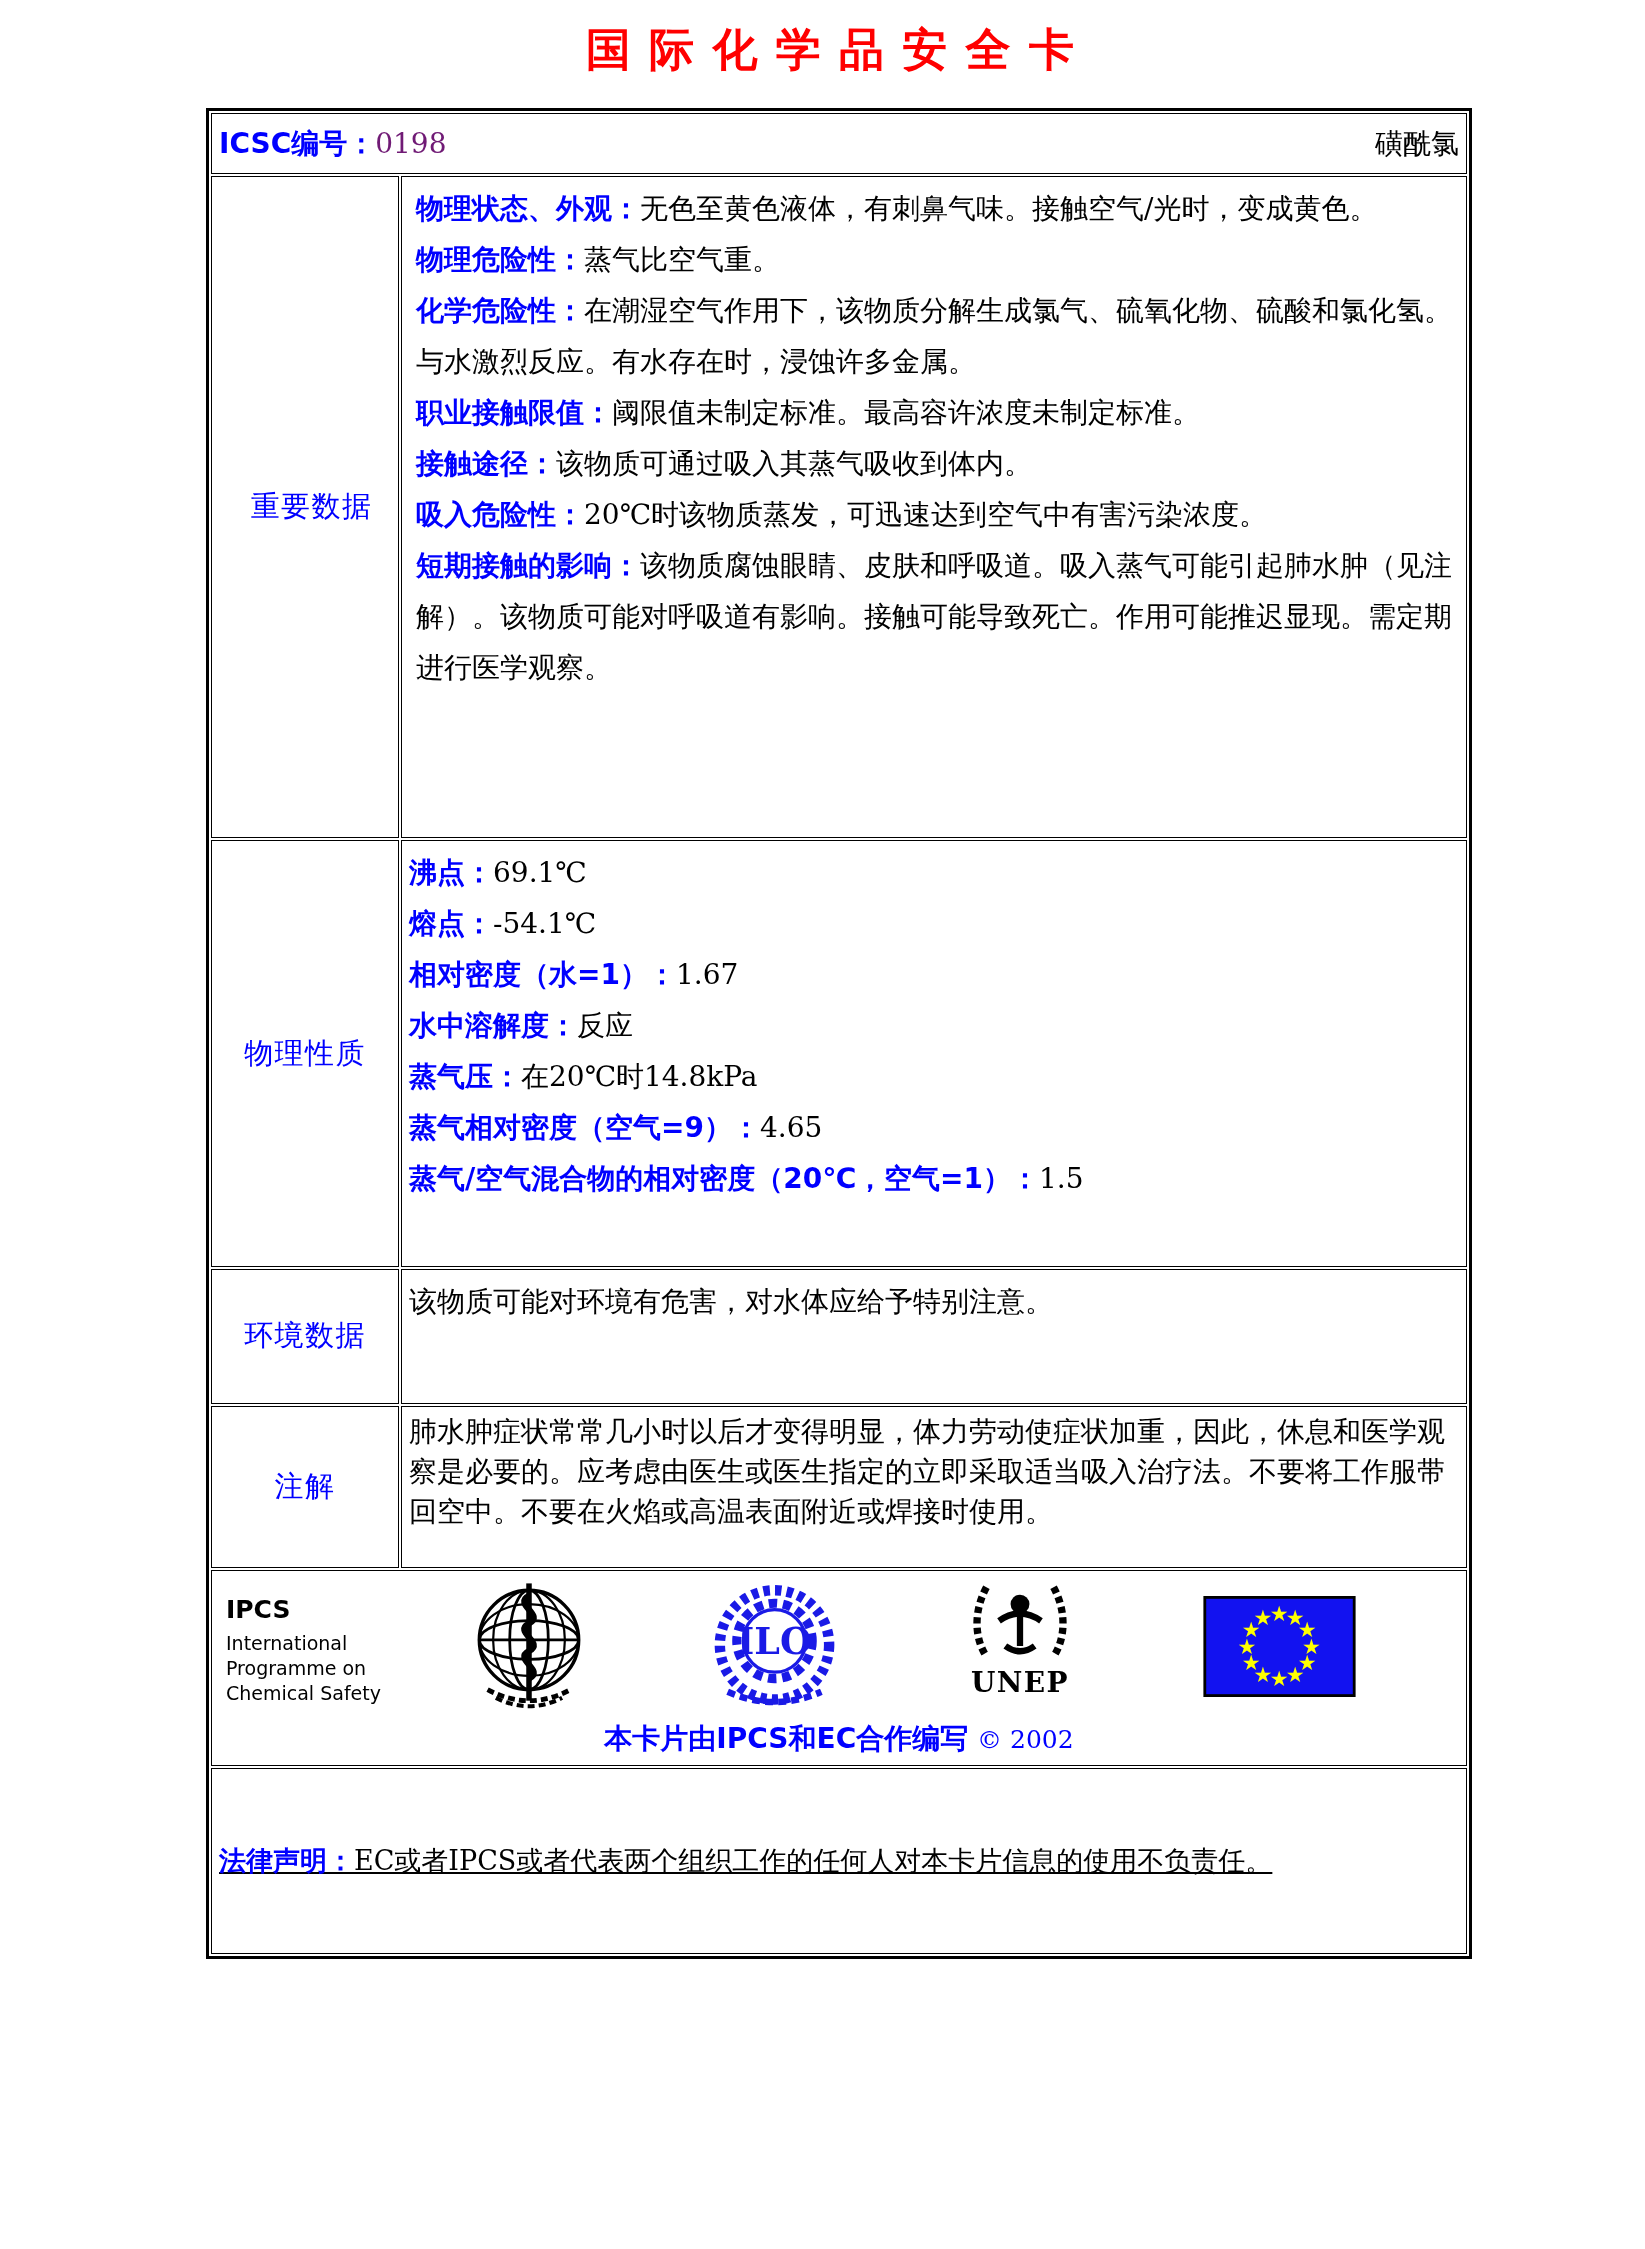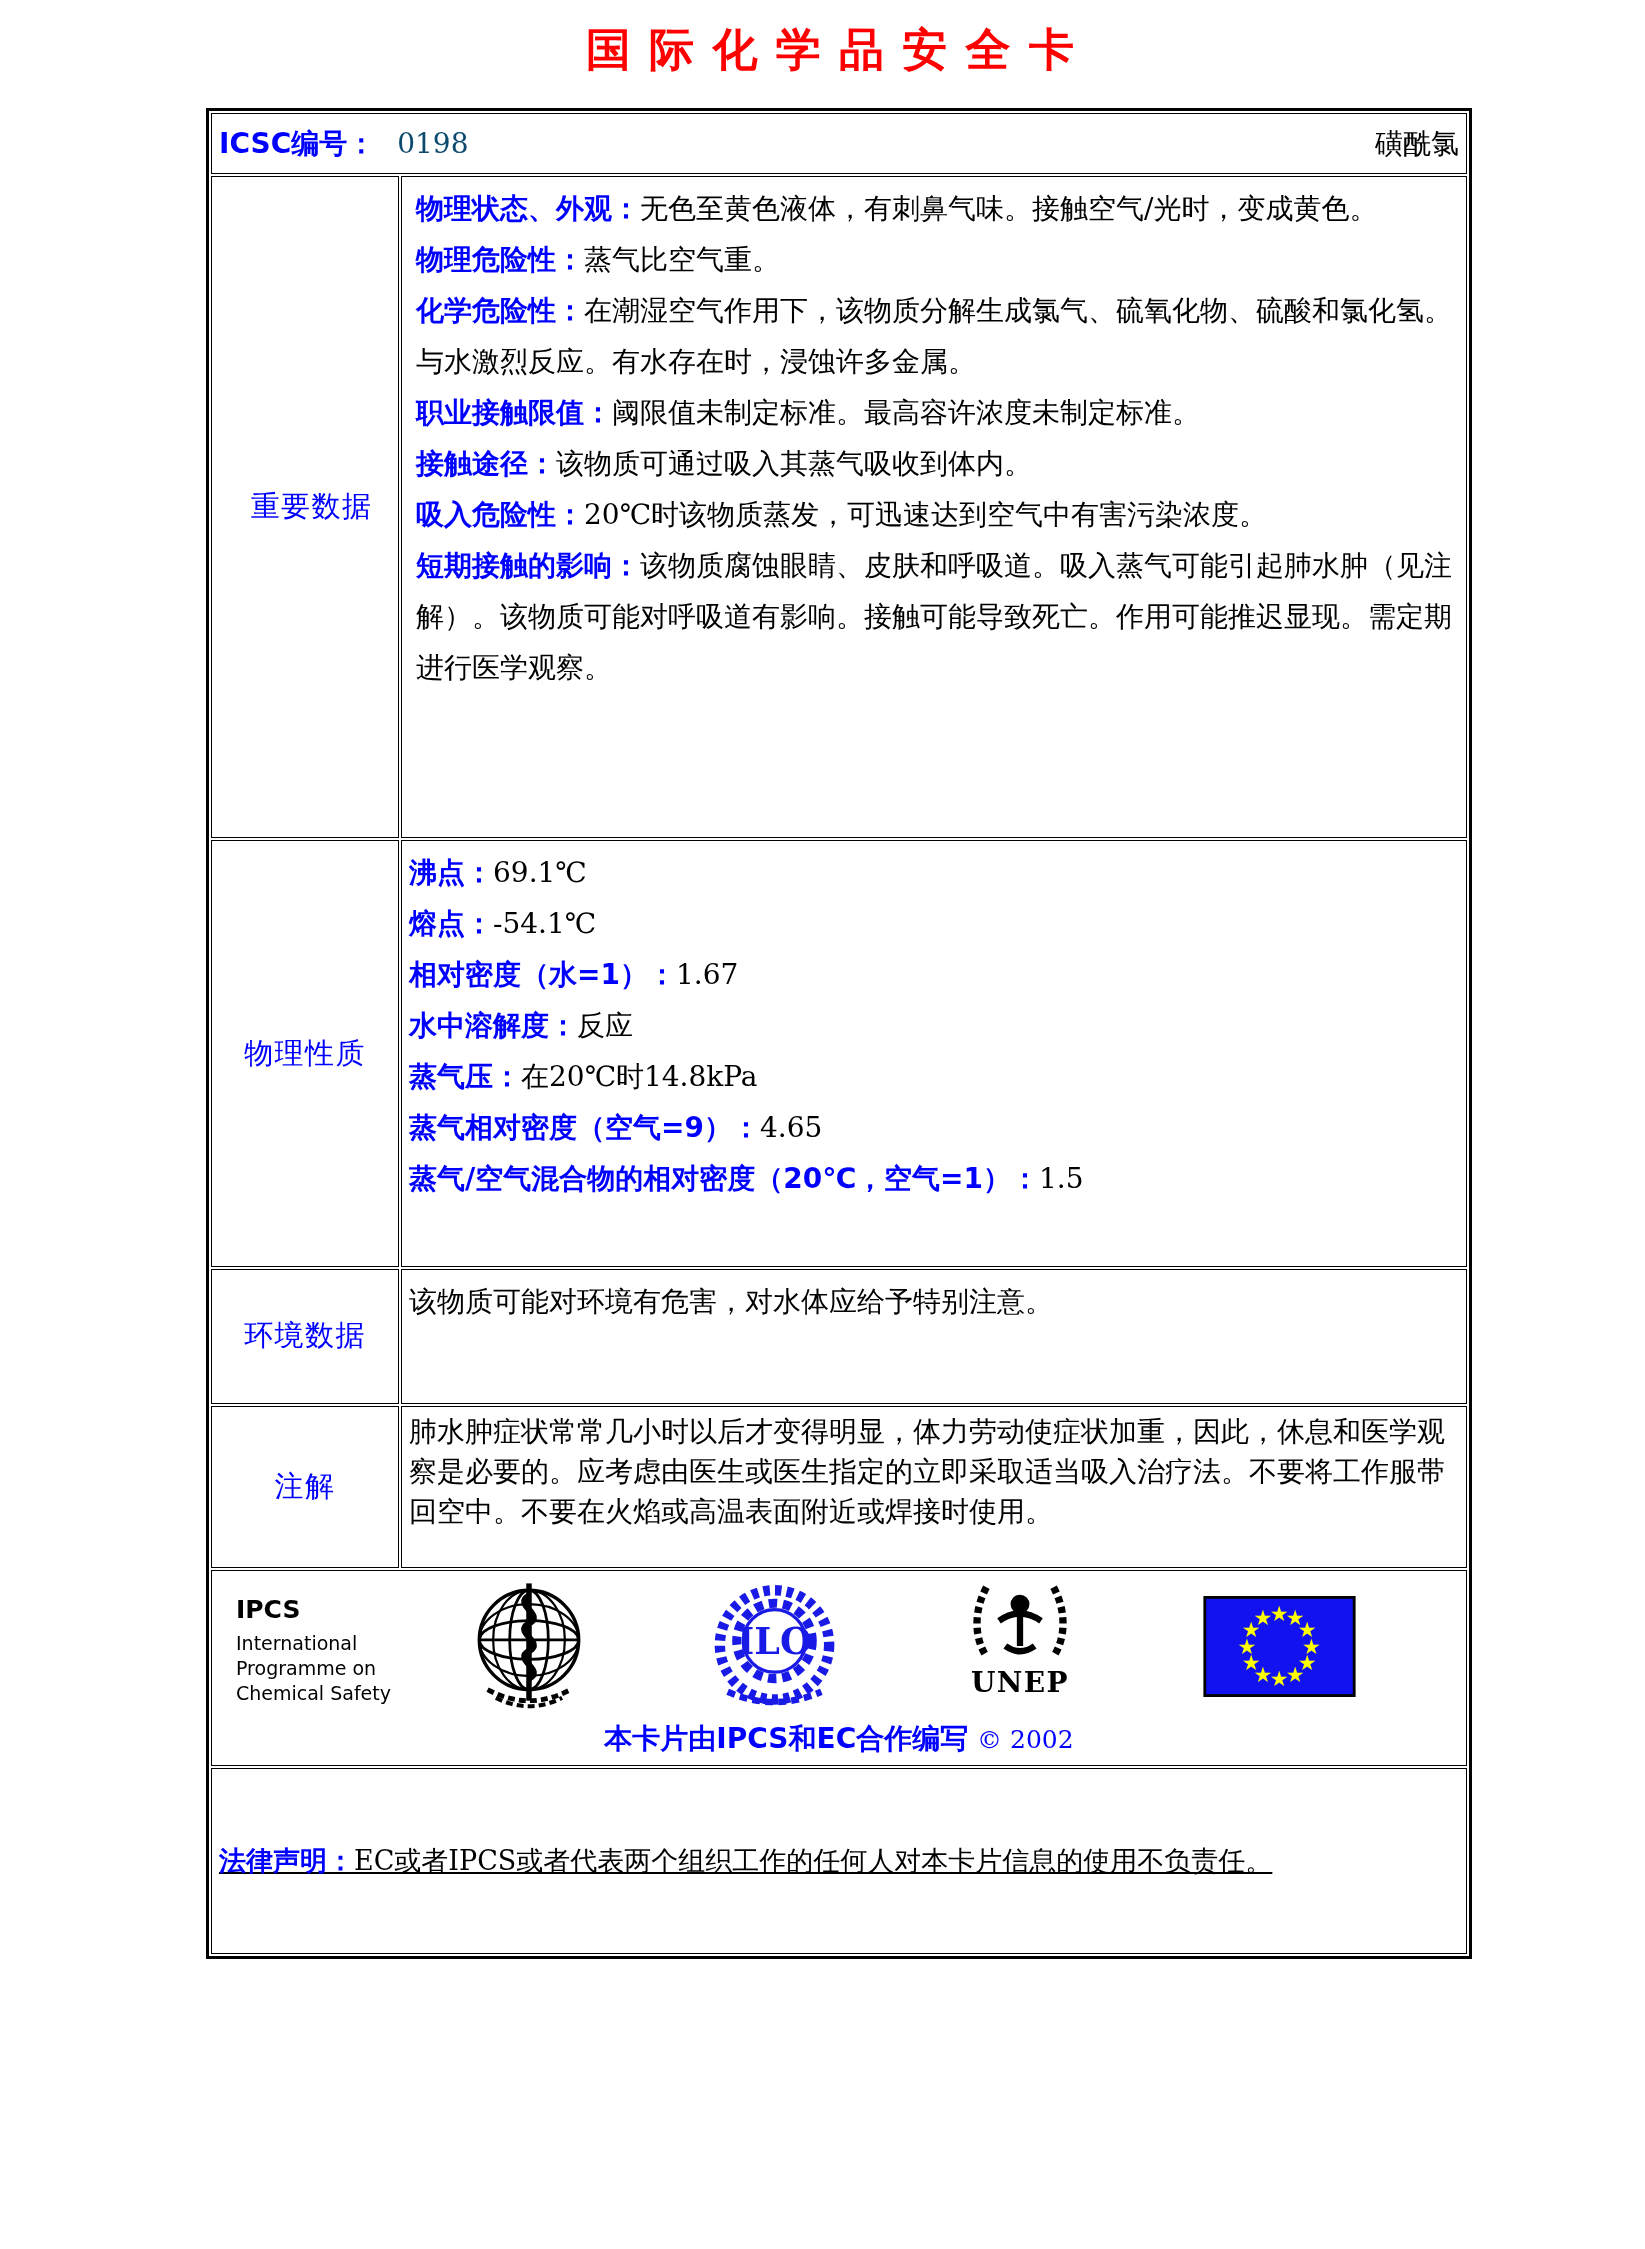--- a/index.html
+++ b/index.html
@@ -19,34 +19,34 @@
   .r-important td{height:649px;padding-left:14px;}
   .r-physical td{height:414px;}
   .r-env td{height:121px;}
   .r-note td{height:149px;}
   .r-note .content p{line-height:40px;}
   .r-add td{height:41px;}
   .r-add td.content{vertical-align:middle;}
   .r-logos td{height:194px;position:relative;padding:0;}
   .r-legal td{height:184px;vertical-align:middle;padding:0 7px;font-size:27px;text-decoration:underline;}
   .logo-strip{position:relative;width:100%;height:100%;}
-  .ipcs-block{position:absolute;left:24px;top:24px;font-family:"DejaVu Sans",sans-serif;color:#000;}
+  .ipcs-block{position:absolute;left:14px;top:24px;font-family:"DejaVu Sans",sans-serif;color:#000;}
   .ipcs-block .acro{font-weight:bold;font-size:25px;margin-bottom:7px;}
   .ipcs-block .line{font-size:19px;line-height:25px;}
   .logo{position:absolute;}
   .who-logo{left:248px;top:11.3px;}
   .ilo-logo{left:497px;top:14px;}
   .unep-logo{left:755px;top:10px;text-align:center;}
   .unep-word{font-family:"DejaVu Serif",serif;font-weight:bold;font-size:28px;letter-spacing:1.4px;color:#000;margin-top:-4.2px;}
   .eu-flag{left:991px;top:25px;}
   .logo-caption{position:absolute;left:0;right:0;bottom:7px;text-align:center;
     font-size:28px;color:#0000ff;}
   .logo-caption .cap-main{font-family:"DejaVu Sans",sans-serif;font-weight:bold;}
   .logo-caption .cap-copy{font-family:"DejaVu Serif",serif;font-size:25px;margin-top:32px;}
-  .num{font-family:"DejaVu Serif",serif;color:#0c4a6e;font-weight:normal;margin-left:22px;}
+  .num{font-family:"DejaVu Serif",serif;color:#701a75;font-weight:normal;}
 </style>
 </head>
 <body>
 
 <div class="wrap">
 
   <div class="page-title">国际化学品安全卡</div>
 
   <table class="card">
 

